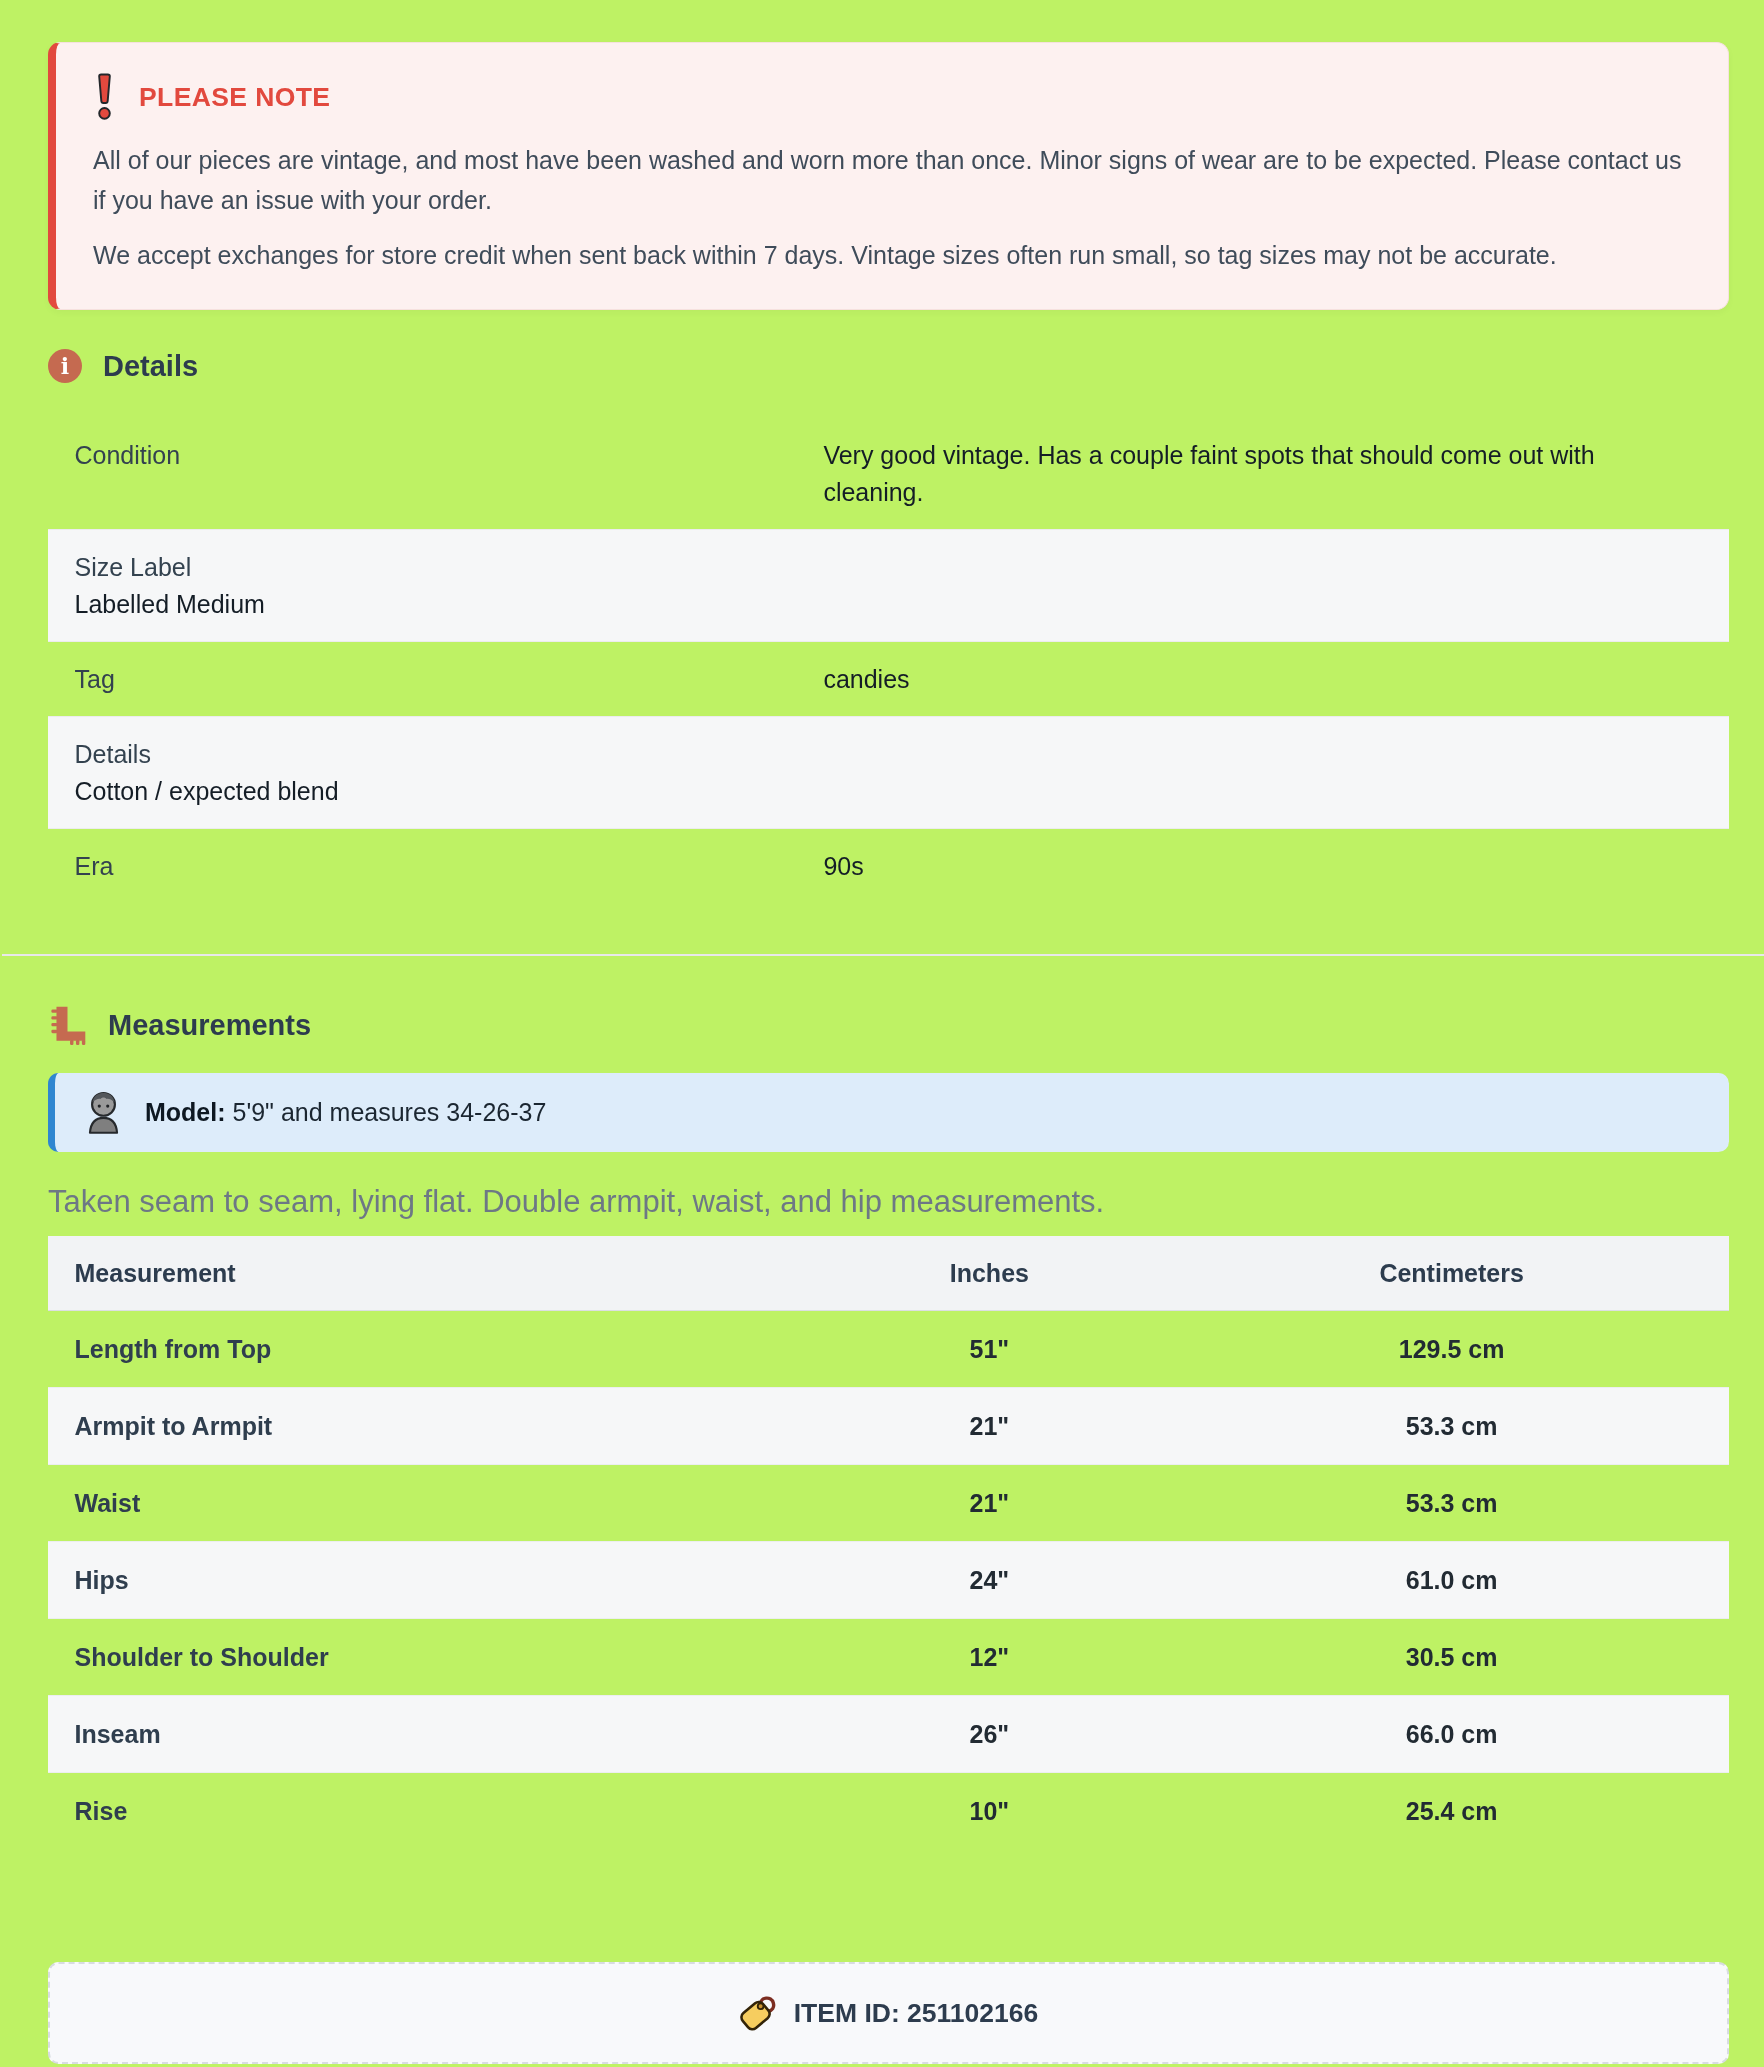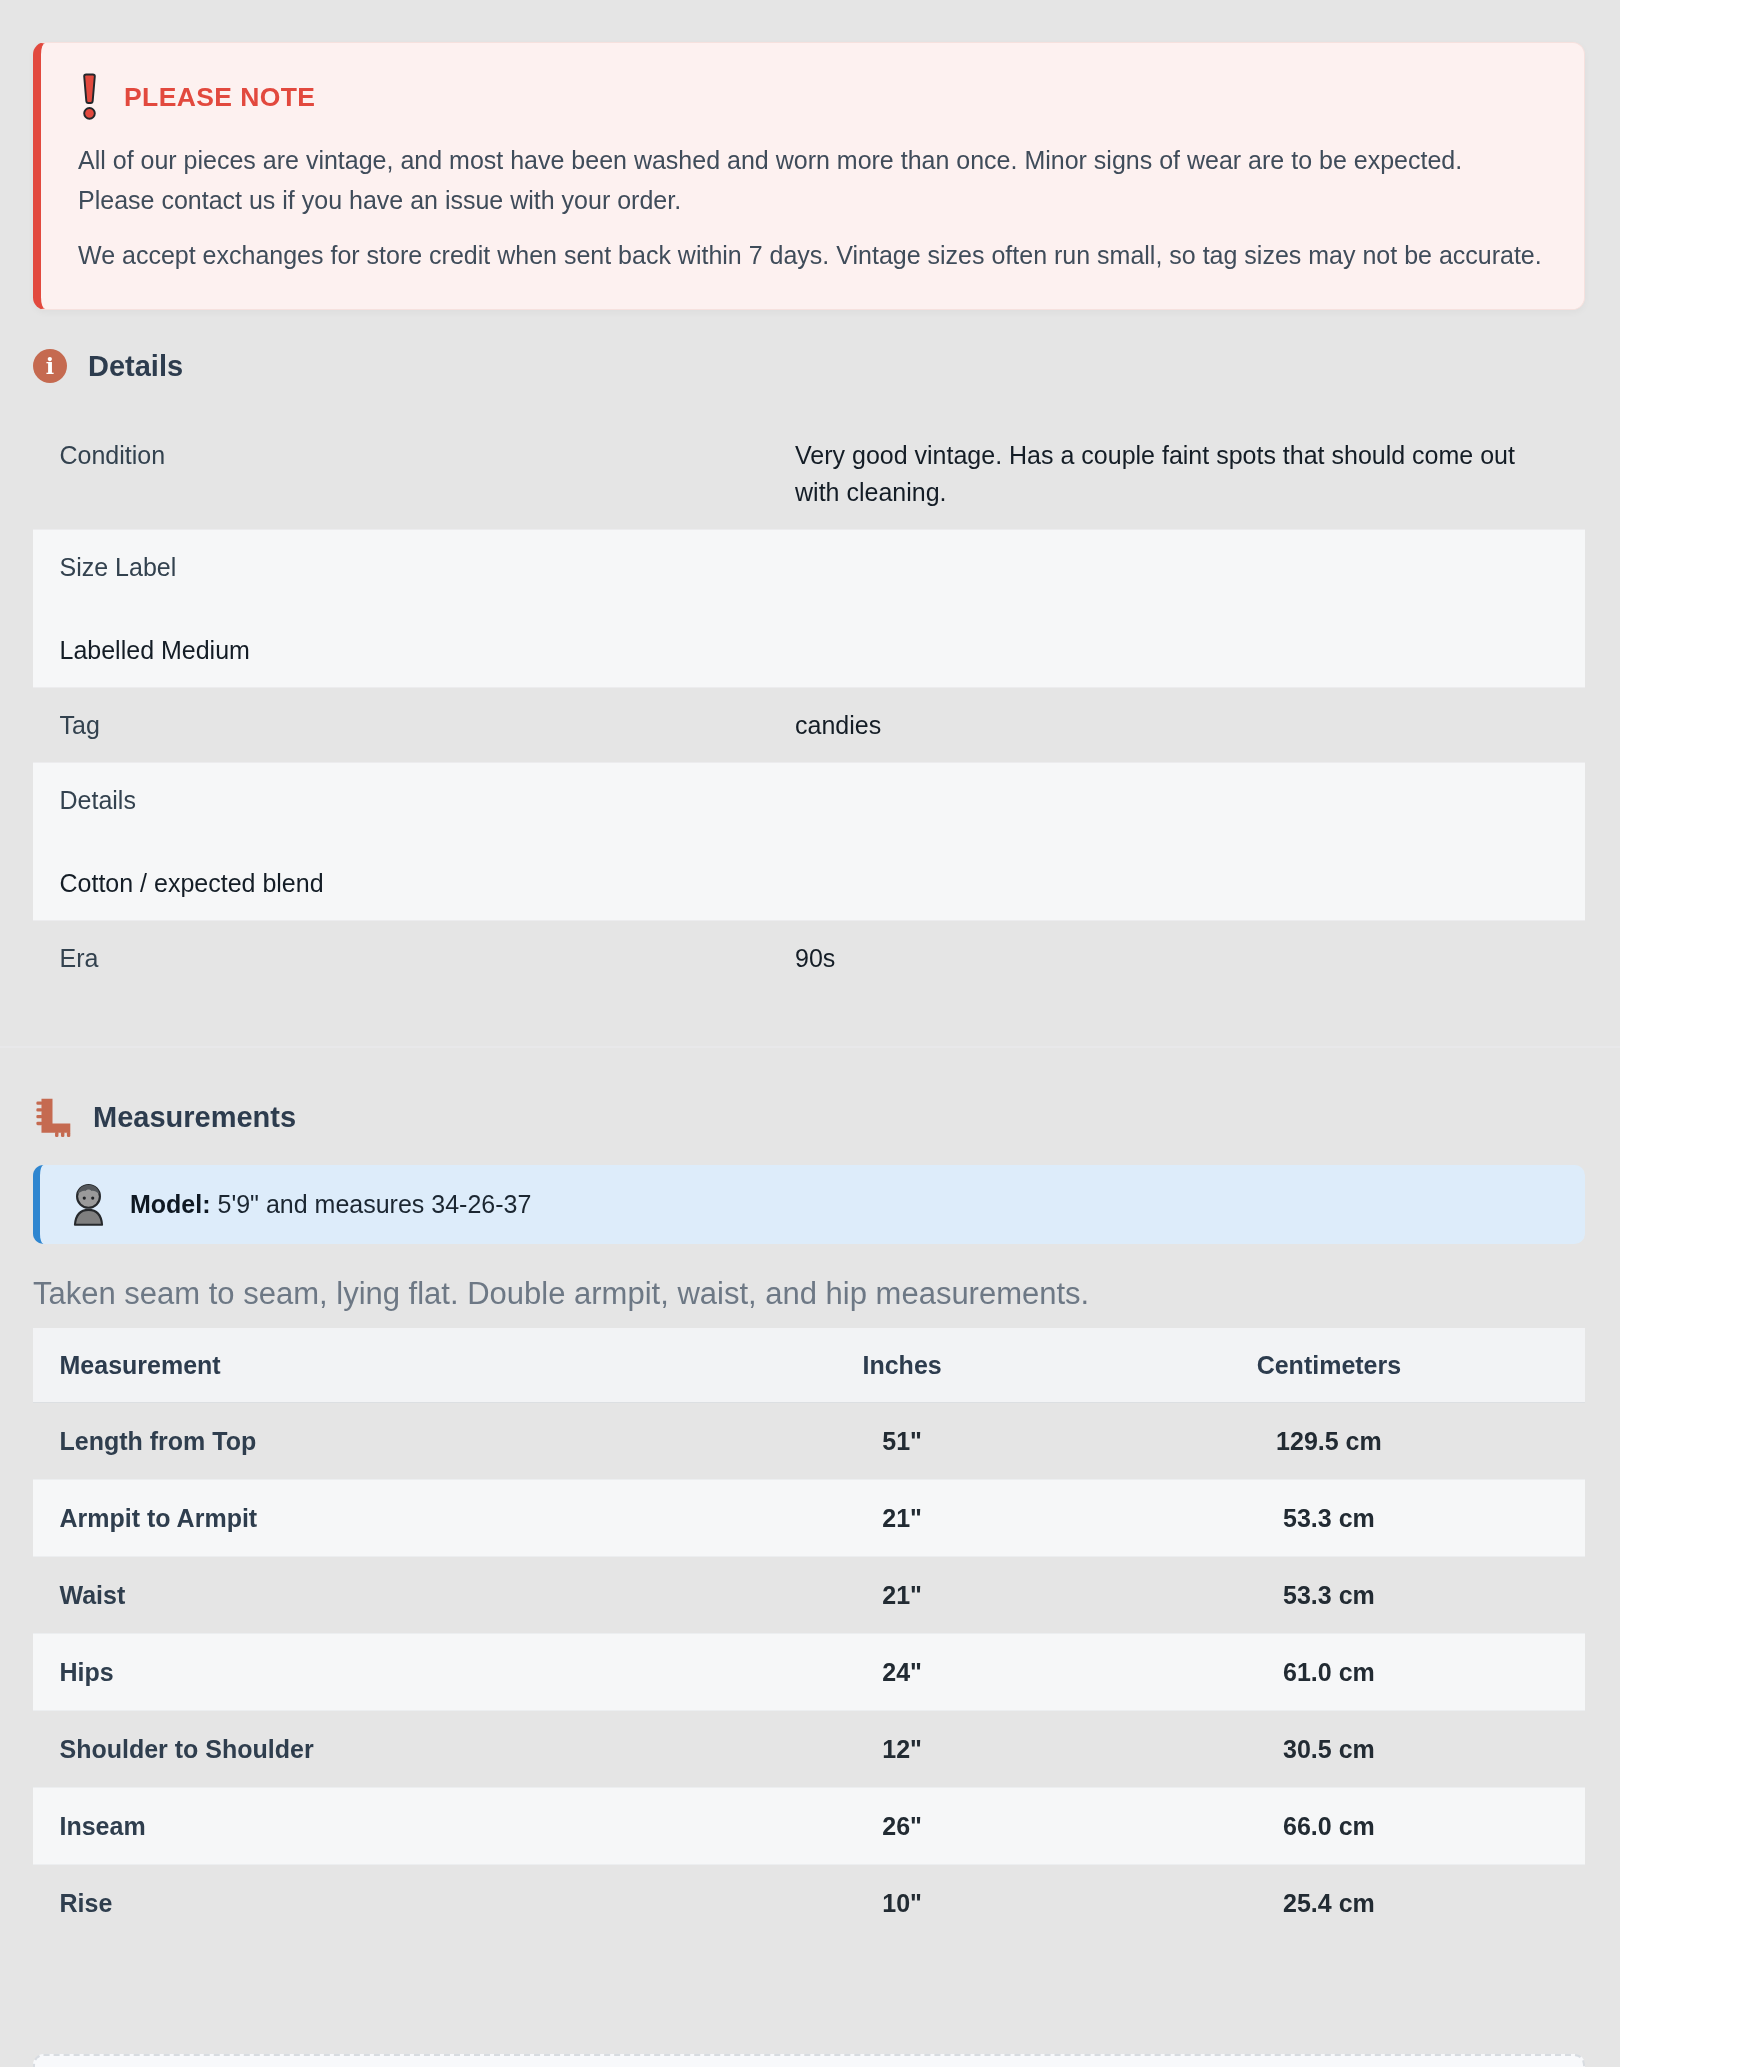--- a/index.html
+++ b/index.html
@@ -2,25 +2,25 @@
 <html style="font-size:14px"><head>
 <meta charset="utf-8">
 <style>
   * { box-sizing: border-box; }
   html, body { margin: 0; padding: 0; background: #ffffff; }
   body {
     font-family: "Liberation Sans", "DejaVu Sans", sans-serif;
     color: #1b232b;
   }
   .page {
-    width: 1620px;
+    width: 1764px;
     height: 2068px;
-    padding: 42px 35px 46px 33px;
+    padding: 42px 35px 46px 48px;
     overflow: hidden;
-    background: #e5e5e5;
+    background: #bef264;
     position: relative;
   }
 
   
   .alert {
     background: #fdf1f0;
     border: 1.8px solid #f6e1de;
     border-left: 8px solid #e2493e;
     border-radius: 12.4px;
     padding: 30px 39px 34px 37px;
@@ -58,21 +58,20 @@
   }
   .icon-wrap { display: flex; align-items: center; flex: 0 0 auto; }
 
   
   .kv-table { margin-top: 35px; }
   .kv-row {
     display: flex;
     padding: 18.5px 26.5px;
     font-size: 25px;
     line-height: 37px;
-    gap: 46px;
   }
   .kv-row.stripe {
     background: #f6f7f8;
     border-top: 1.8px solid #ececee;
     border-bottom: 1.8px solid #ececee;
     flex-direction: column;
   }
   .kv-label { flex: 0 0 46%; color: #33424f; font-weight: 500; }
   .kv-value { flex: 1; color: #141d26; max-width: 776px; }
 

